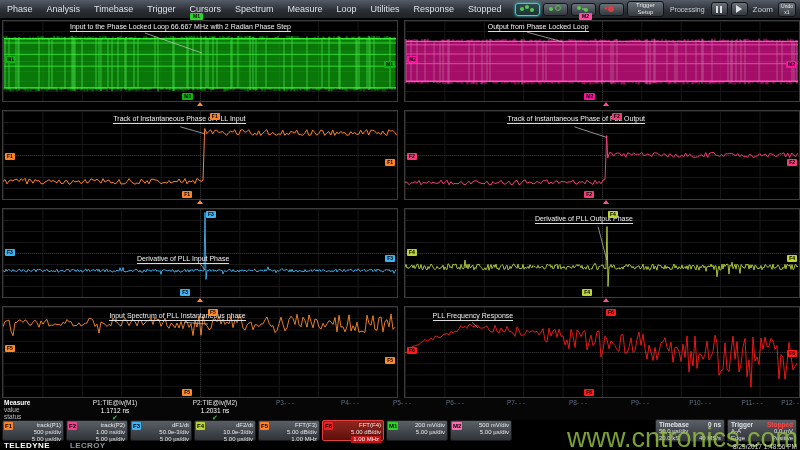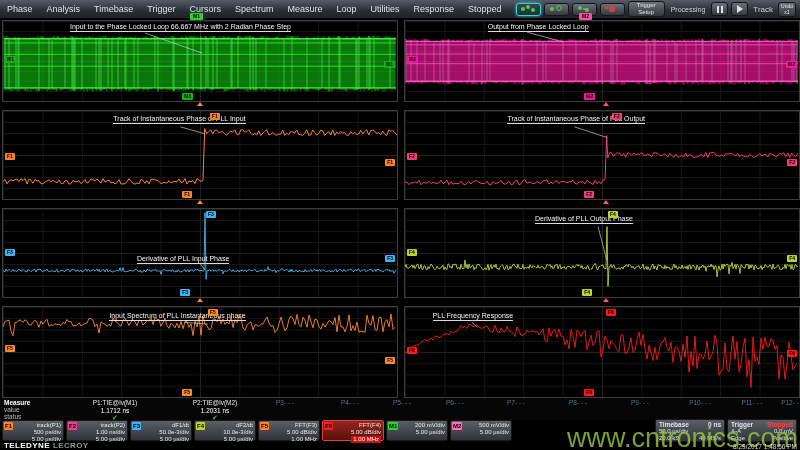--- a/index.html
+++ b/index.html
@@ -56,21 +56,21 @@
   .desc.selected{background:linear-gradient(#93261f,#5d0f0b);border-color:#e04040}
   .desc.selected .lines div:last-child{background:#c61313;color:#fff;padding:0 2px}
   
   .tb-box{position:absolute;top:419px;width:70px;height:23px;box-sizing:border-box;border-radius:2px;
     background:linear-gradient(#5a5f66,#303439);border:1px solid #17191c;font-size:6px;color:#dfe3e8;padding:1px 3px;z-index:6}
   .tb-head{display:flex;justify-content:space-between;font-size:6.5px;font-weight:bold;line-height:1.1}
   .tb-row{display:flex;justify-content:space-between;line-height:1.2}
   .trig-mode{color:#ff4545}
   
   .brand{position:absolute;left:4px;top:441px;font-size:8px;font-weight:bold;color:#fff;letter-spacing:.4px;z-index:5}
-  .brand .lecroy{color:#8d939a;margin-left:3px}
+  .brand .lecroy{color:#8d939a;margin-left:20px}
   .timestamp{position:absolute;right:3px;top:443px;font-size:6.5px;color:#d8dce0;z-index:30}
   .watermark{position:absolute;right:2px;top:423px;font-size:27px;font-weight:normal;z-index:25;
     color:rgba(150,195,62,.82);letter-spacing:0;pointer-events:none}
 </style>
 </head>
 <body>
 
 <div class="menubar">
   <div style="display:flex">
       <span class="menu-item">Phase</span>
@@ -119,21 +119,21 @@
     <span class="processing">Processing</span>
     <div class="tool-btn pp-btn">
       <span class="pause-icon">
           <i></i>
           <i></i>
         </span>
     </div>
     <div class="tool-btn pp-btn">
       <span class="play-icon"></span>
     </div>
-    <span class="zoom-label">Track</span>
+    <span class="zoom-label">Zoom</span>
     <div class="tool-btn undo-btn">
       <span>Undo</span>
       <span>x1</span>
     </div>
   </div>
 </div>
 
 <div class="grid-area">
     <div class="panel">
       <svg width="394" height="80">

